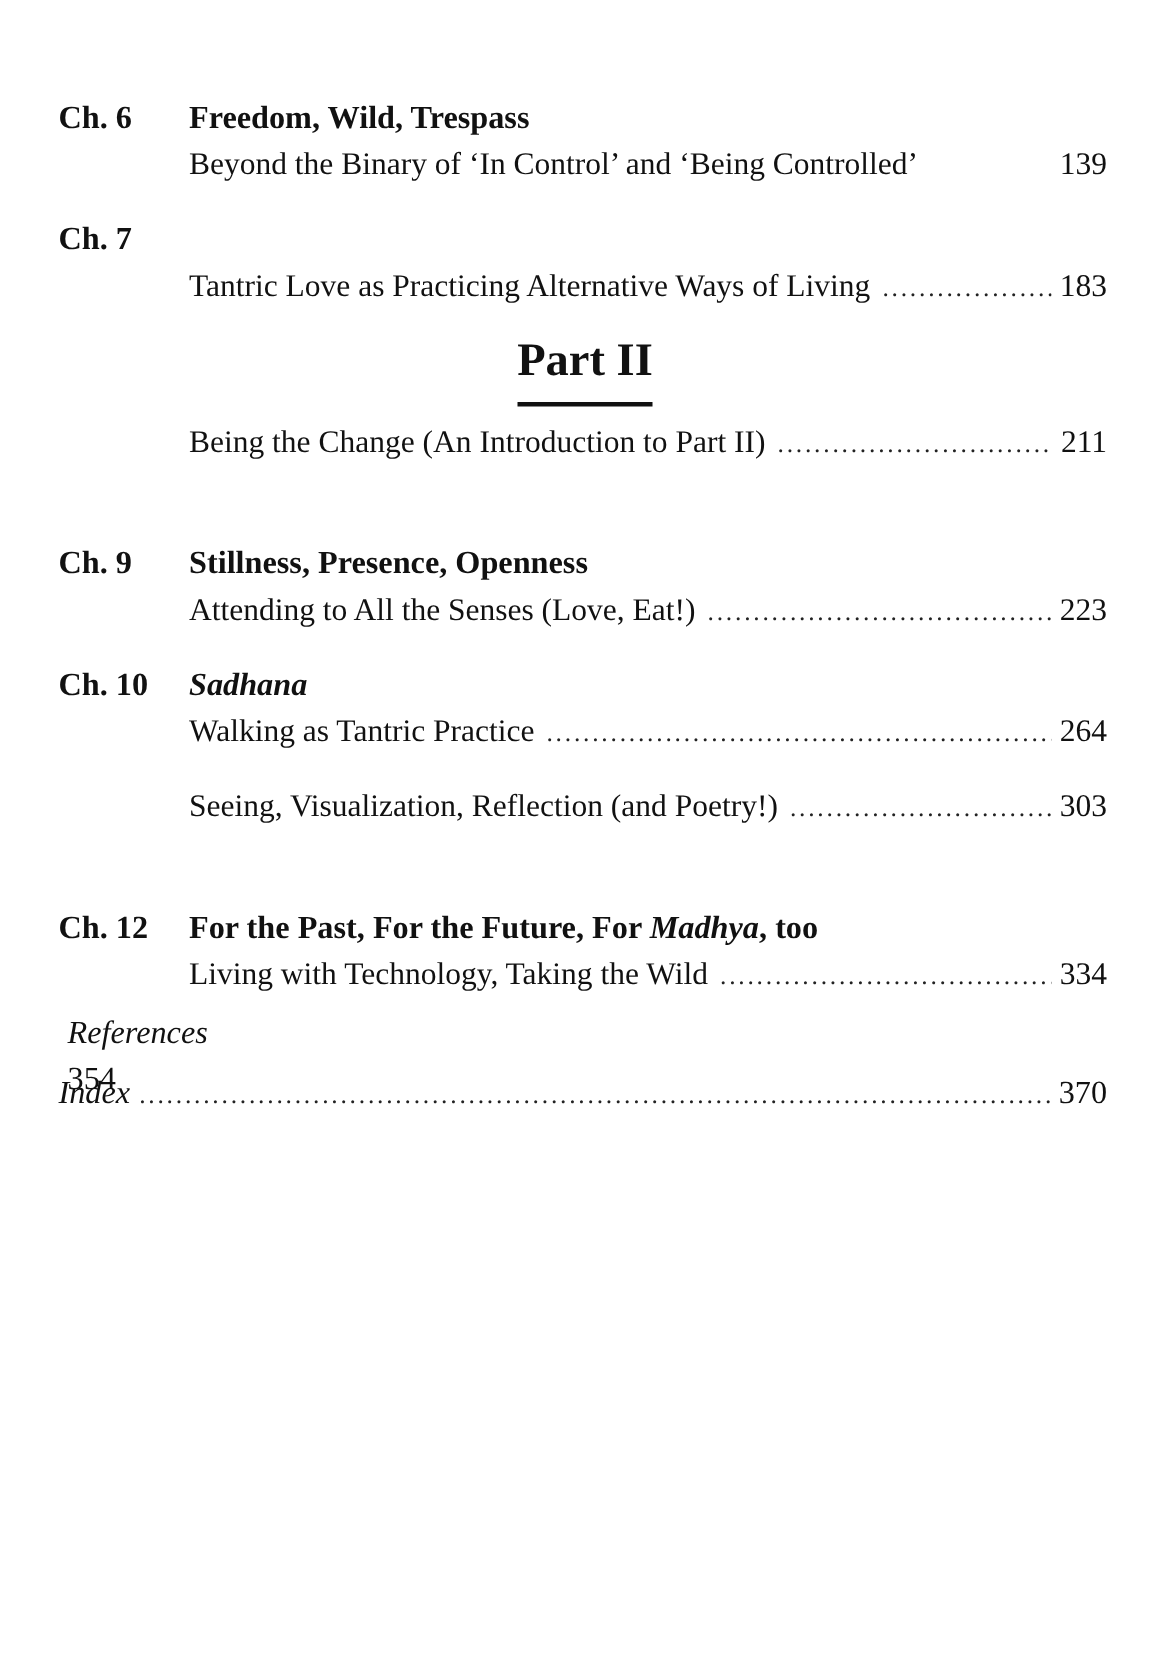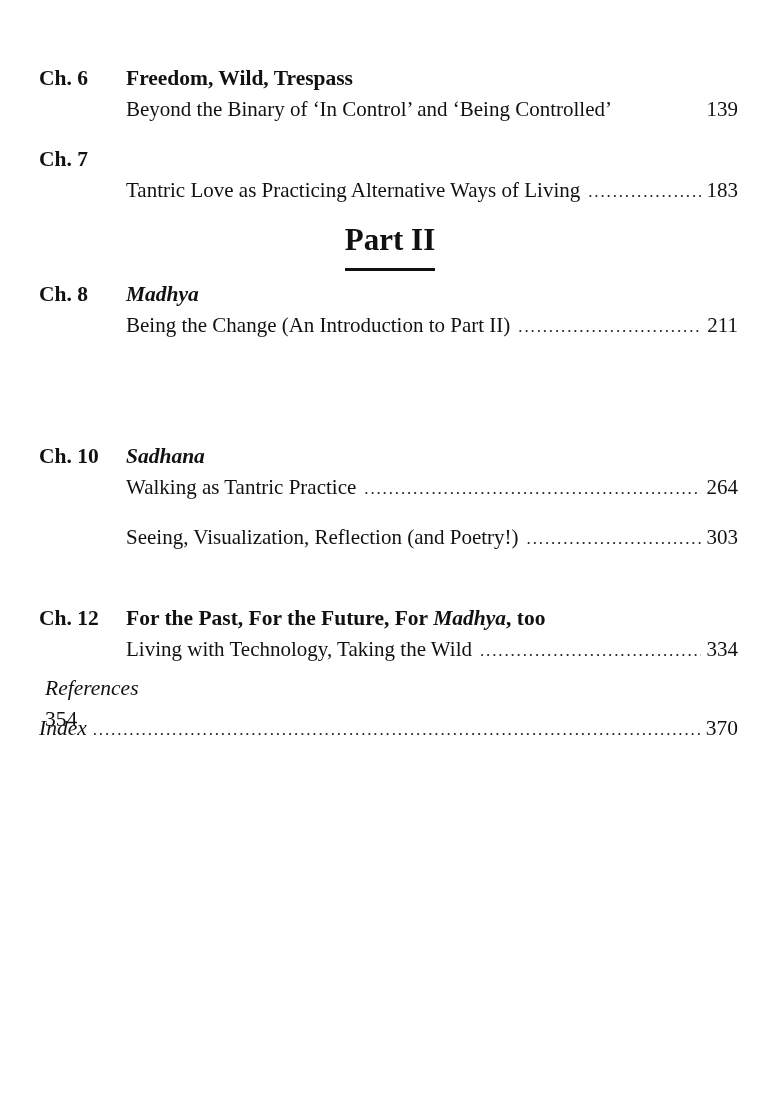--- a/index.html
+++ b/index.html
@@ -144,31 +144,38 @@
       <span class="leader"></span>
       <span class="page-no">183</span>
     </div>
   </div>
 
   <div class="part-heading">
     <span>Part II</span>
   </div>
 
   <div class="chapter" style="top:279px;">
-    <div class="ch-head">
-      <span class="ch-num">Ch. 8</span>
-      <span class="ch-title italic">Madhya</span>
-    </div>
     <div class="ch-sub">
       <span class="label">Being the Change (An Introduction to Part II)</span>
       <span class="leader"></span>
       <span class="page-no">211</span>
     </div>
   </div>
 
+  <div class="chapter" style="top:360px;">
+    <div class="ch-head">
+      <span class="ch-num">Ch. 9</span>
+      <span class="ch-title">Stillness, Presence, Openness</span>
+    </div>
+    <div class="ch-sub">
+      <span class="label">Attending to All the Senses (Love, Eat!)</span>
+      <span class="leader"></span>
+      <span class="page-no">223</span>
+    </div>
+  </div>
 
   <div class="chapter" style="top:441px;">
     <div class="ch-head">
       <span class="ch-num">Ch. 10</span>
       <span class="ch-title italic">Sadhana</span>
     </div>
     <div class="ch-sub">
       <span class="label">Walking as Tantric Practice</span>
       <span class="leader"></span>
       <span class="page-no">264</span>

